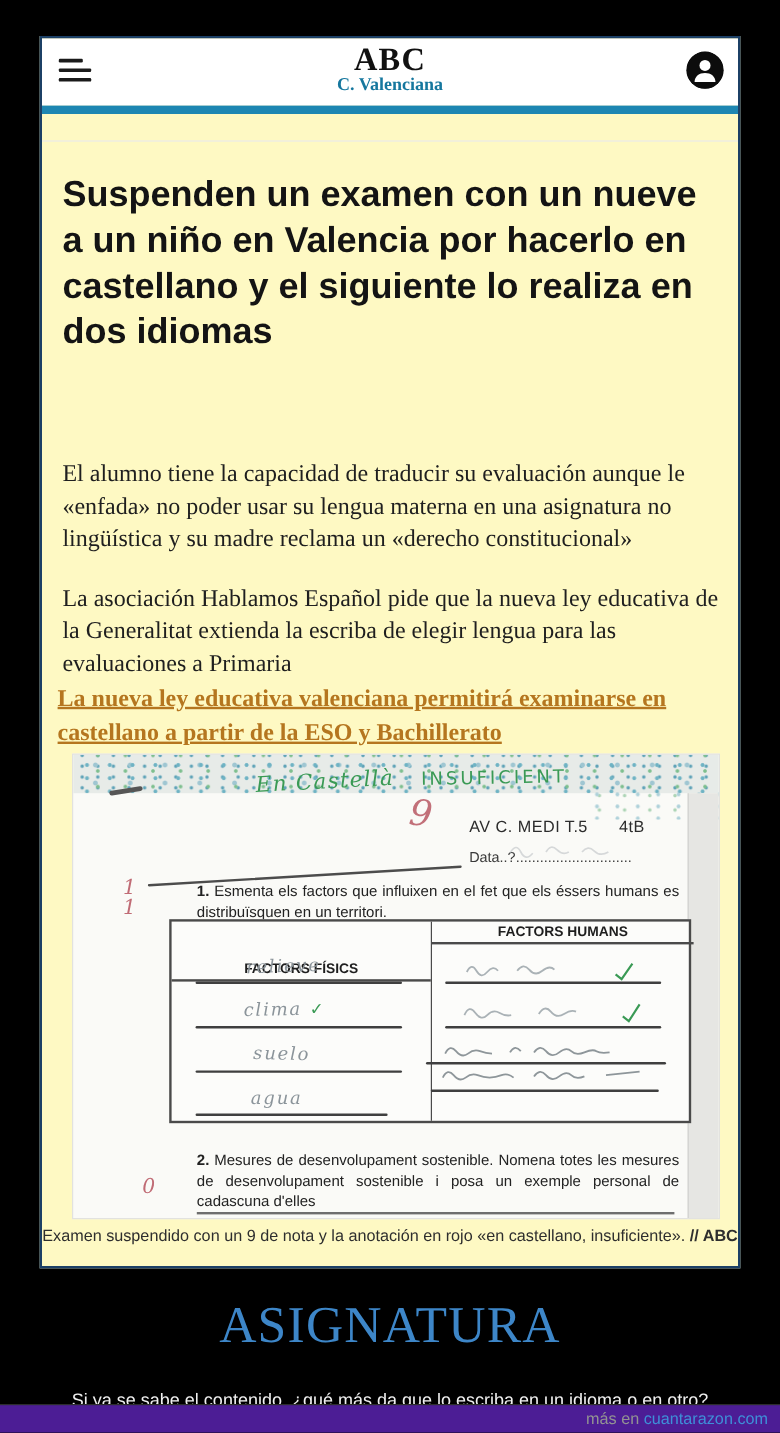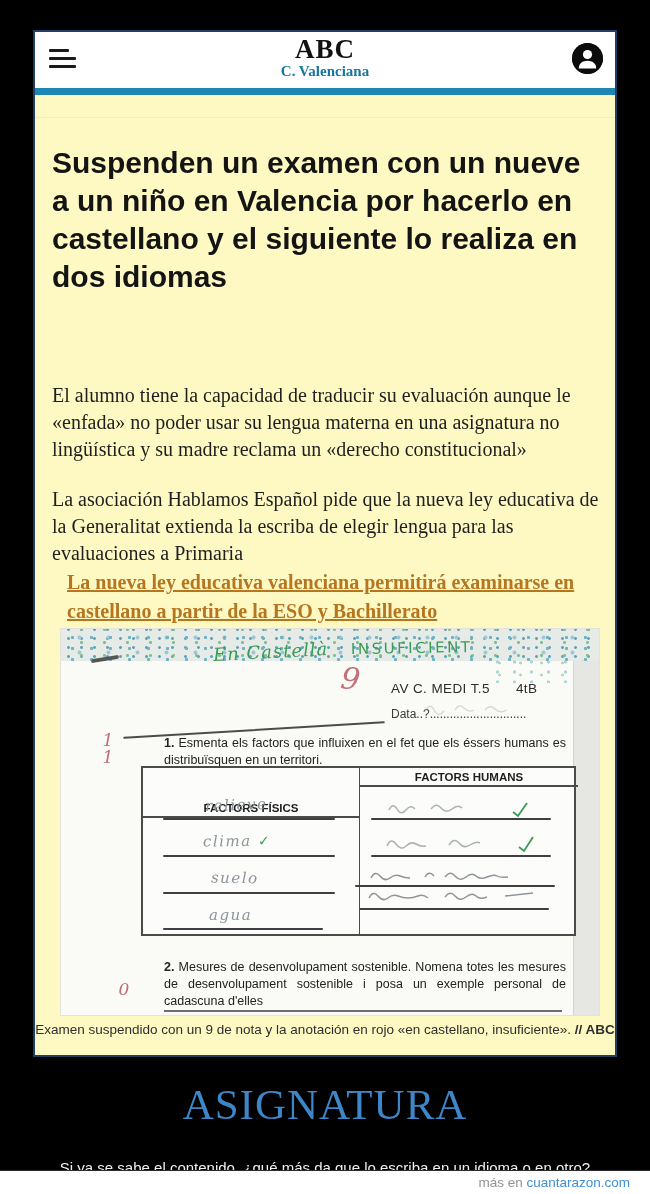--- a/index.html
+++ b/index.html
@@ -32,21 +32,21 @@
 
   .headline { position:absolute; left:17px; top:112px; width:535px;
               font-family:Liberation Sans, sans-serif; font-weight:700;
               font-size:30px; line-height:38px; color:#141414; }
 
   .para { position:absolute; left:17px; width:548px;
           font-family:"Liberation Serif", serif; font-size:20px; line-height:27px; color:#1f1f1f; }
   .para1 { top:350px; }
   .para2 { top:454px; }
 
-  .article-link { position:absolute; left:32px; top:536px; width:548px;
+  .article-link { position:absolute; left:13px; top:536px; width:548px;
                   font-family:"Liberation Serif", serif; font-weight:700;
                   font-size:20px; line-height:29px; color:#b5761f;
                   text-decoration:underline; cursor:pointer; }
 
   
   .exam-photo { position:absolute; left:25px; top:596px; width:540px; height:388px;
                 background:#fafaf7; overflow:hidden; border:1px solid #e2e2df; }
   .speckle { position:absolute; left:0; top:0; width:100%; height:32px;
              background-color:#e7ebe8;
              background-image:
@@ -117,22 +117,22 @@
              font-size:13.5px; color:#2e2e2e; }
   .caption b { font-weight:700; }
 
   
   .meme-title { position:absolute; left:0; top:1080px; width:100%; text-align:center;
                 font-family:"Liberation Serif", serif; font-size:43px; color:#3d86c8;
                 letter-spacing:1px; }
   .meme-tagline { position:absolute; left:0; top:1129px; width:100%; text-align:center;
                   font-size:15px; color:#efefef;margin-top:30px; }
   .site-bar { position:absolute; left:0; top:1170px; width:100%; height:24px;
-              background:#ffffff; border-top:1px solid #2d2d2d;
-              text-align:right; padding-right:20px; font-size:13.5px; line-height:23px; }
+              background:#4c1d95; border-top:1px solid #2d2d2d;
+              text-align:right; padding-right:10px; font-size:13.5px; line-height:23px; }
   .site-bar .prefix { color:#939393; }
   .site-bar .site { color:#3e8fd8; cursor:pointer; }
 </style>
 </head>
 <body>
 
 <div class="stage">
 
   <div class="card">
 

